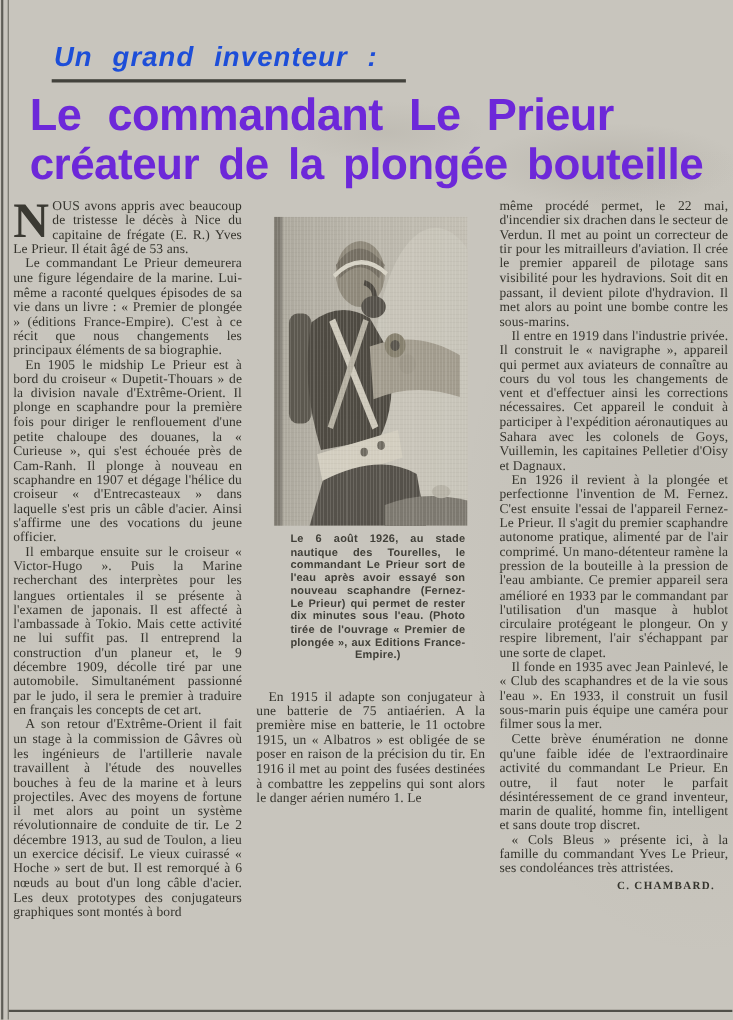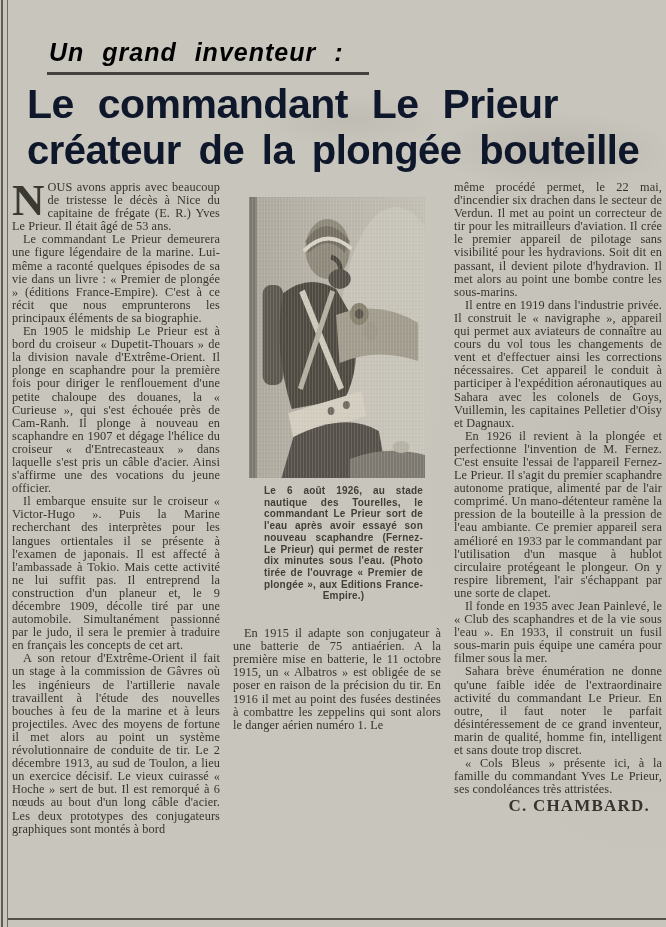--- a/index.html
+++ b/index.html
@@ -13,23 +13,23 @@
     font-family:"Liberation Serif", serif;
     color:#38362f;
   }
   .left-rule{position:absolute;left:1px;top:0;bottom:0;width:4px;
     border-left:2px solid #5e5d56;border-right:1px solid #6e6d64;}
   .bottom-rule{position:absolute;left:8px;right:0;top:918px;height:2px;background:#504f48;}
   .content{position:absolute;left:13px;top:0;width:648px;}
 
   .kicker{display:inline-block;margin:38px 0 0 34px;
     font-family:"Liberation Sans", sans-serif;font-weight:bold;font-style:italic;
-    font-size:25px;letter-spacing:1px;word-spacing:10px;color:#000000;
+    font-size:25px;letter-spacing:1px;word-spacing:10px;color:#1d4ed8;
     border-bottom:3px solid #43423c;padding:0 26px 5px 2px;}
-  .headline{font-family:"Liberation Sans", sans-serif;font-weight:bold;color:#0f172a;margin-left:14px;}
+  .headline{font-family:"Liberation Sans", sans-serif;font-weight:bold;color:#6d28d9;margin-left:14px;}
   .headline .h1{font-size:41px;line-height:46px;word-spacing:13px;letter-spacing:-0.5px;margin-top:6px;}
   .headline .h2{font-size:40px;line-height:44px;word-spacing:7px;letter-spacing:-0.5px;margin-top:1px;}
 
   .columns{position:absolute;left:12px;top:181px;width:650px;height:737px;
     display:flex;gap:13px;overflow:hidden;}
   .col{flex:1;min-width:0;text-align:justify;font-size:12.3px;line-height:13.1px;
     letter-spacing:0.1px;color:#35342d;}
   .para{margin:0;text-indent:11px;}
   .para.flush{text-indent:0;}
   .dropcap{float:left;font-weight:bold;font-size:45px;line-height:34px;
@@ -39,21 +39,21 @@
   .photo-wrap{position:relative;width:100%;height:281px;}
   .photo-wrap svg{display:block;width:100%;height:100%;}
   .photo-wrap::after{content:"";position:absolute;inset:0;
     background:repeating-linear-gradient(90deg, rgba(235,232,224,0.14) 0 1px, transparent 1px 3px),
                repeating-linear-gradient(0deg, rgba(90,86,78,0.05) 0 1px, transparent 1px 4px);}
   figcaption{font-family:"Liberation Sans", sans-serif;font-weight:bold;
     font-size:10px;line-height:11.7px;letter-spacing:0.2px;color:#403f38;
     text-align:justify;text-align-last:center;padding:7px 2px 5px 15px;}
 
   .signature{text-align:right;padding-right:12px;font-weight:bold;
-    font-size:17px;letter-spacing:1.2px;margin-top:3px;color:#35342d;}
+    font-size:10px;letter-spacing:1.2px;margin-top:3px;color:#35342d;}
 </style>
 </head>
 <body>
 
 <div class="left-rule"></div>
 <div class="bottom-rule"></div>
 
 <div class="content">
 
   <div class="kicker">Un grand inventeur :</div>
@@ -61,21 +61,21 @@
   <div class="headline">
     <div class="h1">Le commandant Le Prieur</div>
     <div class="h2">créateur de la plongée bouteille</div>
   </div>
 </div>
 
 <div class="columns">
 
   <div class="col">
     <p class="para flush"><span class="dropcap">N</span><span>OUS avons appris avec beaucoup de tristesse le décès à Nice du capitaine de frégate (E. R.) Yves Le Prieur. Il était âgé de 53 ans.</span></p>
-    <p class="para">Le commandant Le Prieur demeurera une figure légendaire de la marine. Lui-même a raconté quelques épisodes de sa vie dans un livre : « Premier de plongée » (éditions France-Empire). C'est à ce récit que nous emprunterons les principaux éléments de sa biographie.</p>
+    <p class="para">Le commandant Le Prieur demeurera une figure légendaire de la marine. Lui-même a raconté quelques épisodes de sa vie dans un livre : « Premier de plongée » (éditions France-Empire). C'est à ce récit que nous changements les principaux éléments de sa biographie.</p>
     <p class="para">En 1905 le midship Le Prieur est à bord du croiseur « Dupetit-Thouars » de la division navale d'Extrême-Orient. Il plonge en scaphandre pour la première fois pour diriger le renflouement d'une petite chaloupe des douanes, la « Curieuse », qui s'est échouée près de Cam-Ranh. Il plonge à nouveau en scaphandre en 1907 et dégage l'hélice du croiseur « d'Entrecasteaux » dans laquelle s'est pris un câble d'acier. Ainsi s'affirme une des vocations du jeune officier.</p>
     <p class="para">Il embarque ensuite sur le croiseur « Victor-Hugo ». Puis la Marine recherchant des interprètes pour les langues ortientales il se présente à l'examen de japonais. Il est affecté à l'ambassade à Tokio. Mais cette activité ne lui suffit pas. Il entreprend la construction d'un planeur et, le 9 décembre 1909, décolle tiré par une automobile. Simultanément passionné par le judo, il sera le premier à traduire en français les concepts de cet art.</p>
     <p class="para">A son retour d'Extrême-Orient il fait un stage à la commission de Gâvres où les ingénieurs de l'artillerie navale travaillent à l'étude des nouvelles bouches à feu de la marine et à leurs projectiles. Avec des moyens de fortune il met alors au point un système révolutionnaire de conduite de tir. Le 2 décembre 1913, au sud de Toulon, a lieu un exercice décisif. Le vieux cuirassé « Hoche » sert de but. Il est remorqué à 6 nœuds au bout d'un long câble d'acier. Les deux prototypes des conjugateurs graphiques sont montés à bord</p>
   </div>
 
   <div class="col">
     <figure>
       <div class="photo-wrap">
         <svg viewBox="0 0 206 281" preserveAspectRatio="none">
           <defs>
@@ -112,18 +112,18 @@
       <figcaption>Le 6 août 1926, au stade nautique des Tourelles, le commandant Le Prieur sort de l'eau après avoir essayé son nouveau scaphandre (Fernez-Le Prieur) qui permet de rester dix minutes sous l'eau. (Photo tirée de l'ouvrage « Premier de plongée », aux Editions France-Empire.)</figcaption>
     </figure>
     <p class="para">En 1915 il adapte son conjugateur à une batterie de 75 antiaérien. A la première mise en batterie, le 11 octobre 1915, un « Albatros » est obligée de se poser en raison de la précision du tir. En 1916 il met au point des fusées destinées à combattre les zeppelins qui sont alors le danger aérien numéro 1. Le</p>
   </div>
 
   <div class="col">
     <p class="para flush">même procédé permet, le 22 mai, d'incendier six drachen dans le secteur de Verdun. Il met au point un correcteur de tir pour les mitrailleurs d'aviation. Il crée le premier appareil de pilotage sans visibilité pour les hydravions. Soit dit en passant, il devient pilote d'hydravion. Il met alors au point une bombe contre les sous-marins.</p>
     <p class="para">Il entre en 1919 dans l'industrie privée. Il construit le « navigraphe », appareil qui permet aux aviateurs de connaître au cours du vol tous les changements de vent et d'effectuer ainsi les corrections nécessaires. Cet appareil le conduit à participer à l'expédition aéronautiques au Sahara avec les colonels de Goys, Vuillemin, les capitaines Pelletier d'Oisy et Dagnaux.</p>
     <p class="para">En 1926 il revient à la plongée et perfectionne l'invention de M. Fernez. C'est ensuite l'essai de l'appareil Fernez-Le Prieur. Il s'agit du premier scaphandre autonome pratique, alimenté par de l'air comprimé. Un mano-détenteur ramène la pression de la bouteille à la pression de l'eau ambiante. Ce premier appareil sera amélioré en 1933 par le commandant par l'utilisation d'un masque à hublot circulaire protégeant le plongeur. On y respire librement, l'air s'échappant par une sorte de clapet.</p>
     <p class="para">Il fonde en 1935 avec Jean Painlevé, le « Club des scaphandres et de la vie sous l'eau ». En 1933, il construit un fusil sous-marin puis équipe une caméra pour filmer sous la mer.</p>
-    <p class="para">Sahara brève énumération ne donne qu'une faible idée de l'extraordinaire activité du commandant Le Prieur. En outre, il faut noter le parfait désintéressement de ce grand inventeur, marin de qualité, homme fin, intelligent et sans doute trop discret.</p>
+    <p class="para">Cette brève énumération ne donne qu'une faible idée de l'extraordinaire activité du commandant Le Prieur. En outre, il faut noter le parfait désintéressement de ce grand inventeur, marin de qualité, homme fin, intelligent et sans doute trop discret.</p>
     <p class="para">« Cols Bleus » présente ici, à la famille du commandant Yves Le Prieur, ses condoléances très attristées.</p>
     <div class="signature">C. CHAMBARD.</div>
   </div>
 
 </div>
 
 </body></html>

